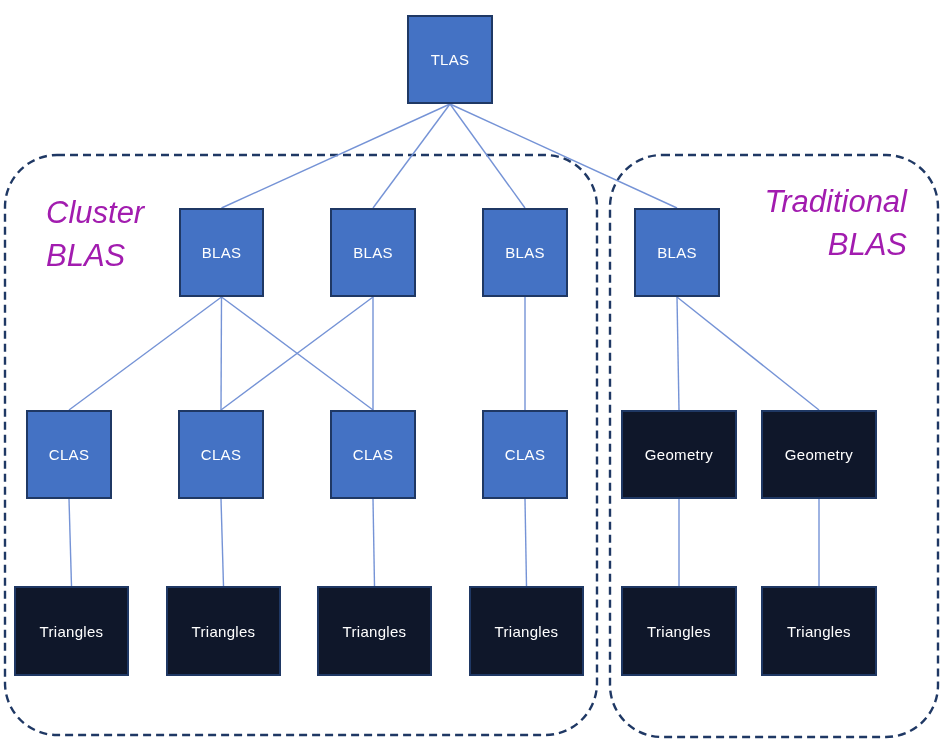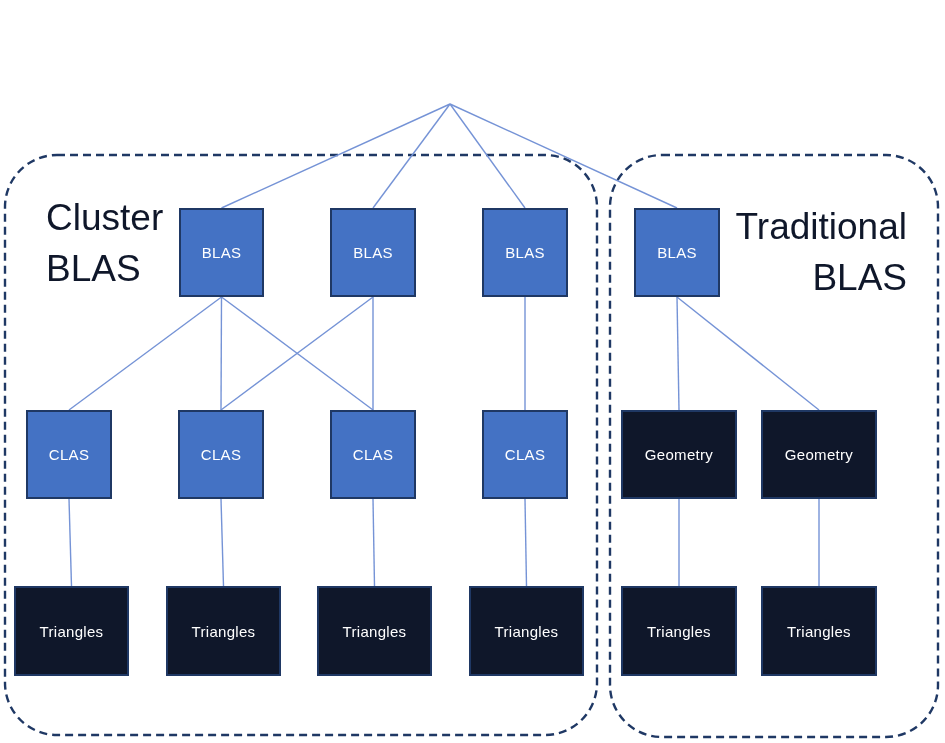--- a/index.html
+++ b/index.html
@@ -17,24 +17,25 @@
     border:2.5px solid #1F3864;
     display:flex;align-items:center;justify-content:center;
     color:#ffffff;
     font-size:15px;
     letter-spacing:0.3px;
   }
   .node.blue{background:#4472C4;}
   .node.gray{background:#0f172a;}
   .container-label{
     position:absolute;
-    color:#0f172a;
-    font-size:37px;
+    color:#a21caf;
+    font-size:31px;
     line-height:1.38;
     white-space:pre-line;
+    font-style:italic;
   }
   .container-label.left-align{text-align:left;}
   .container-label.right-align{text-align:right;}
 </style>
 </head>
 <body>
 
 <div id="canvas">
   <svg id="lines" viewBox="0 0 945 743" xmlns="http://www.w3.org/2000/svg">
       <rect x="5" y="155" width="592" height="580" rx="52" ry="52" fill="none" stroke="#1F3864" stroke-width="2.4" stroke-dasharray="8,5"></rect>
@@ -53,22 +54,25 @@
       <line x1="677" y1="297" x2="819" y2="410" stroke="#7593D6" stroke-width="1.4"></line>
       <line x1="69" y1="499" x2="71.5" y2="586" stroke="#7593D6" stroke-width="1.4"></line>
       <line x1="221" y1="499" x2="223.5" y2="586" stroke="#7593D6" stroke-width="1.4"></line>
       <line x1="373" y1="499" x2="374.5" y2="586" stroke="#7593D6" stroke-width="1.4"></line>
       <line x1="525" y1="499" x2="526.5" y2="586" stroke="#7593D6" stroke-width="1.4"></line>
       <line x1="679" y1="499" x2="679" y2="586" stroke="#7593D6" stroke-width="1.4"></line>
       <line x1="819" y1="499" x2="819" y2="586" stroke="#7593D6" stroke-width="1.4"></line>
     </svg>
 <div class="container-label left-align" style="left: 46px; top: 192px; width: 150px;">Cluster
 BLAS</div>
-    <div class="container-label right-align" style="left: 705px; top: 201px; width: 202px;">Traditional
+    <div class="container-label right-align" style="left: 705px; top: 181px; width: 202px;">Traditional
 BLAS</div>
+    <div class="node blue" style="left: 407px; top: 15px; width: 86px; height: 89px;">
+      <span>TLAS</span>
+    </div>
     <div class="node blue" style="left: 179px; top: 208px; width: 85px; height: 89px;">
       <span>BLAS</span>
     </div>
     <div class="node blue" style="left: 330px; top: 208px; width: 86px; height: 89px;">
       <span>BLAS</span>
     </div>
     <div class="node blue" style="left: 482px; top: 208px; width: 86px; height: 89px;">
       <span>BLAS</span>
     </div>
     <div class="node blue" style="left: 634px; top: 208px; width: 86px; height: 89px;">

